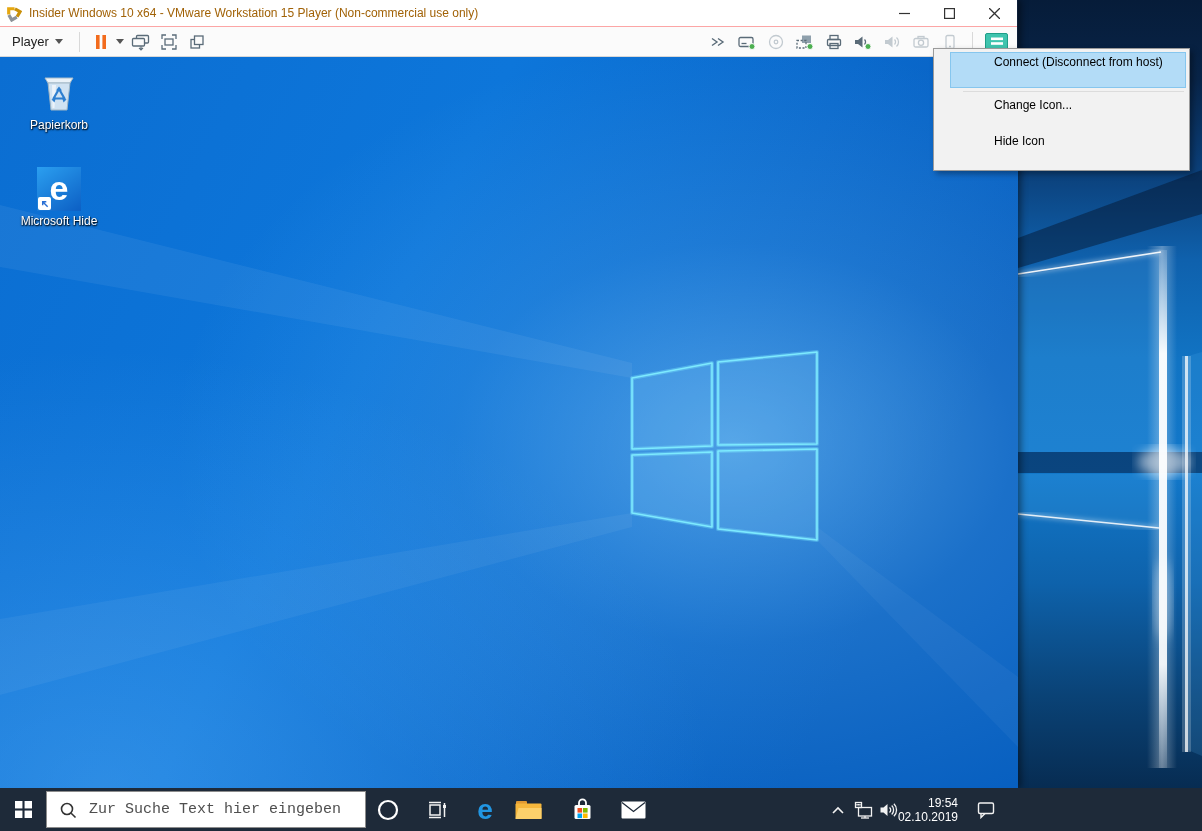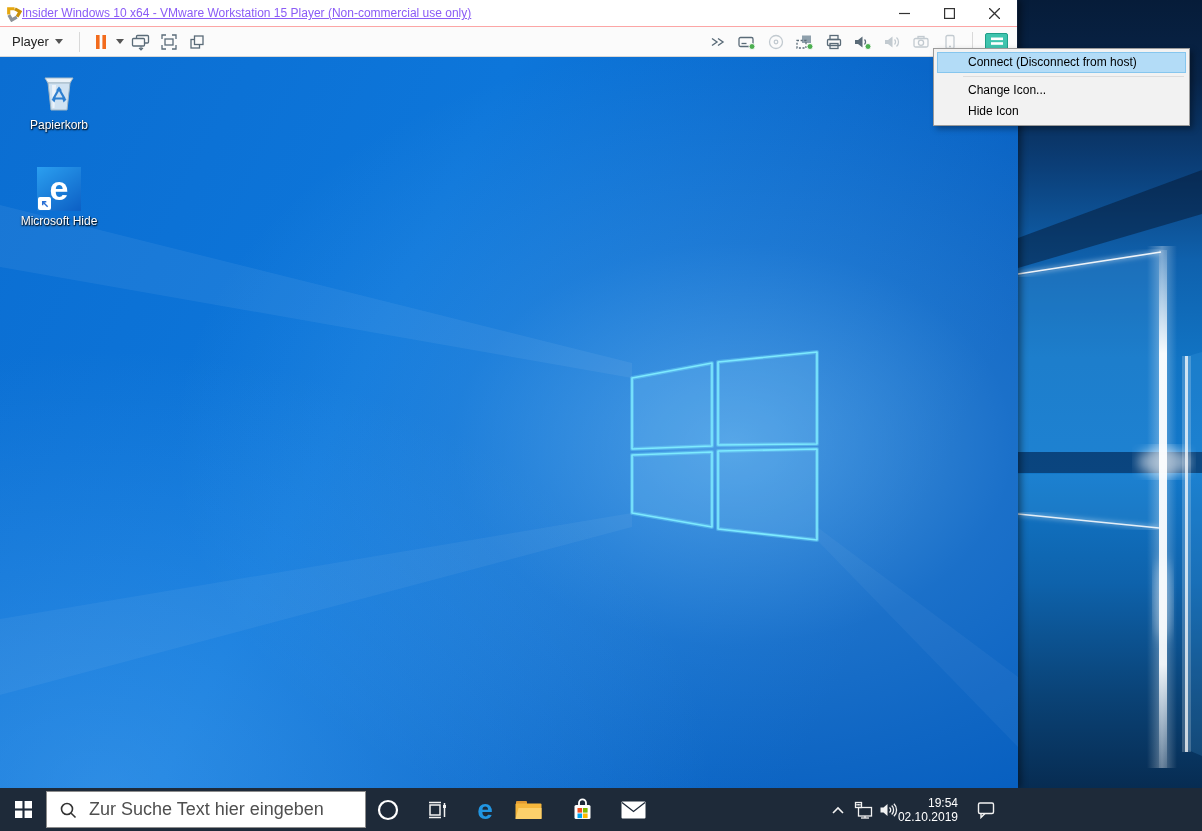--- a/index.html
+++ b/index.html
@@ -9,21 +9,21 @@
   
   .host-wallpaper { position:absolute; left:1018px; top:0; width:184px; height:788px; }
   .host-wallpaper svg { display:block; }
 
   
   .vmware-window { position:absolute; left:0; top:0; width:1018px; height:788px;
                    background:#fff; border-right:1px solid #0c1e38;
                    box-shadow:3px 0 7px rgba(0,0,0,0.45); }
   .titlebar { height:26px; display:flex; align-items:center; background:#ffffff; padding-left:5px; }
   .vm-icon { width:17px; height:17px; display:inline-flex; }
-  .title-text { font-size:12px; color:#8b5cf6; flex:1; white-space:nowrap; overflow:hidden;text-decoration:underline; }
+  .title-text { font-size:12px; color:#a16207; margin-left:7px; flex:1; white-space:nowrap; overflow:hidden; }
   .win-controls { display:flex; height:26px; }
   .win-btn { width:45px; height:26px; display:flex; align-items:center; justify-content:center; }
 
   .toolbar { height:31px; display:flex; align-items:center; background:#fbfbfb;
              border-top:1px solid #fca5a5; border-bottom:1px solid #d8d8d8; padding:0 6px; }
   .tb-left { display:flex; align-items:center; gap:6px; }
   .player-menu { display:flex; align-items:center; gap:6px; padding:3px 6px; font-size:13px; color:#222; cursor:default; }
   .caret { width:0; height:0; border-left:4px solid transparent; border-right:4px solid transparent; border-top:5px solid #555; }
   .tb-sep { width:1px; height:20px; background:#d9d9d9; margin:0 4px; }
   .tbi { width:22px; height:22px; display:inline-flex; align-items:center; justify-content:center; }
@@ -42,31 +42,31 @@
   .edge-tile { position:relative; width:44px; height:44px; background:linear-gradient(145deg,#2b9ff0,#0c5fc4);
                display:flex; align-items:center; justify-content:center; }
   .edge-tile .e-glyph { color:#fff; font-size:34px; font-weight:bold; line-height:1; margin-top:-3px; }
   .shortcut-arrow { position:absolute; left:1px; bottom:1px; width:13px; height:13px; background:#fff;
                     border-radius:2px; display:flex; align-items:center; justify-content:center; }
 
   
   .context-menu { position:absolute; left:933px; top:48px; width:257px; background:#f2f2f2;
                   border:1px solid #9b9b9b; box-shadow:3px 3px 6px rgba(0,0,0,0.35);
                   padding:3px; z-index:60; font-size:12px; color:#000; }
-  .menu-item { height:21px; line-height:19px; padding-left:30px; border:1px solid transparent; white-space:nowrap; }
+  .menu-item { height:36px; line-height:19px; padding-left:43px; border:1px solid transparent; white-space:nowrap;margin-left:13px; }
   .menu-item.highlighted { background:#b3dcf7; border-color:#86c6ee; }
   .menu-separator { height:1px; background:#dcdcdc; margin:3px 2px 3px 26px; }
 
   
   .taskbar { position:absolute; left:0; bottom:0; width:1202px; height:43px; background:#1e2a39; z-index:40; }
   .tb-item { position:absolute; top:0; height:43px; display:flex; align-items:center; justify-content:center; }
   .start-btn { left:0; width:46px; }
   .search-box { position:absolute; left:46px; top:3px; width:320px; height:37px; background:#fff;
                 border:1px solid #8c8c8c; display:flex; align-items:center; padding-left:12px; gap:12px; }
-  .search-input { border:none; outline:none; flex:1; font-size:18px; font-family:Liberation Sans, sans-serif;
+  .search-input { border:none; outline:none; flex:1; font-size:15px; font-family:Liberation Mono, monospace;
                   color:#c2410c; background:transparent; height:100%; }
   .search-input::placeholder { color:#4f4f4f; opacity:1; }
   .cortana-btn { left:370px; width:36px; }
   .taskview-btn { left:419px; width:36px; }
   .edge-btn { left:467px; width:36px; }
   .edge-btn .e-glyph { font-size:28px; font-weight:bold; color:#2196e3; line-height:1; }
   .explorer-btn { left:510px; width:36px; }
   .store-btn { left:564px; width:36px; }
   .mail-btn { left:615px; width:36px; }
   .tray-chevron { left:824px; width:28px; }

